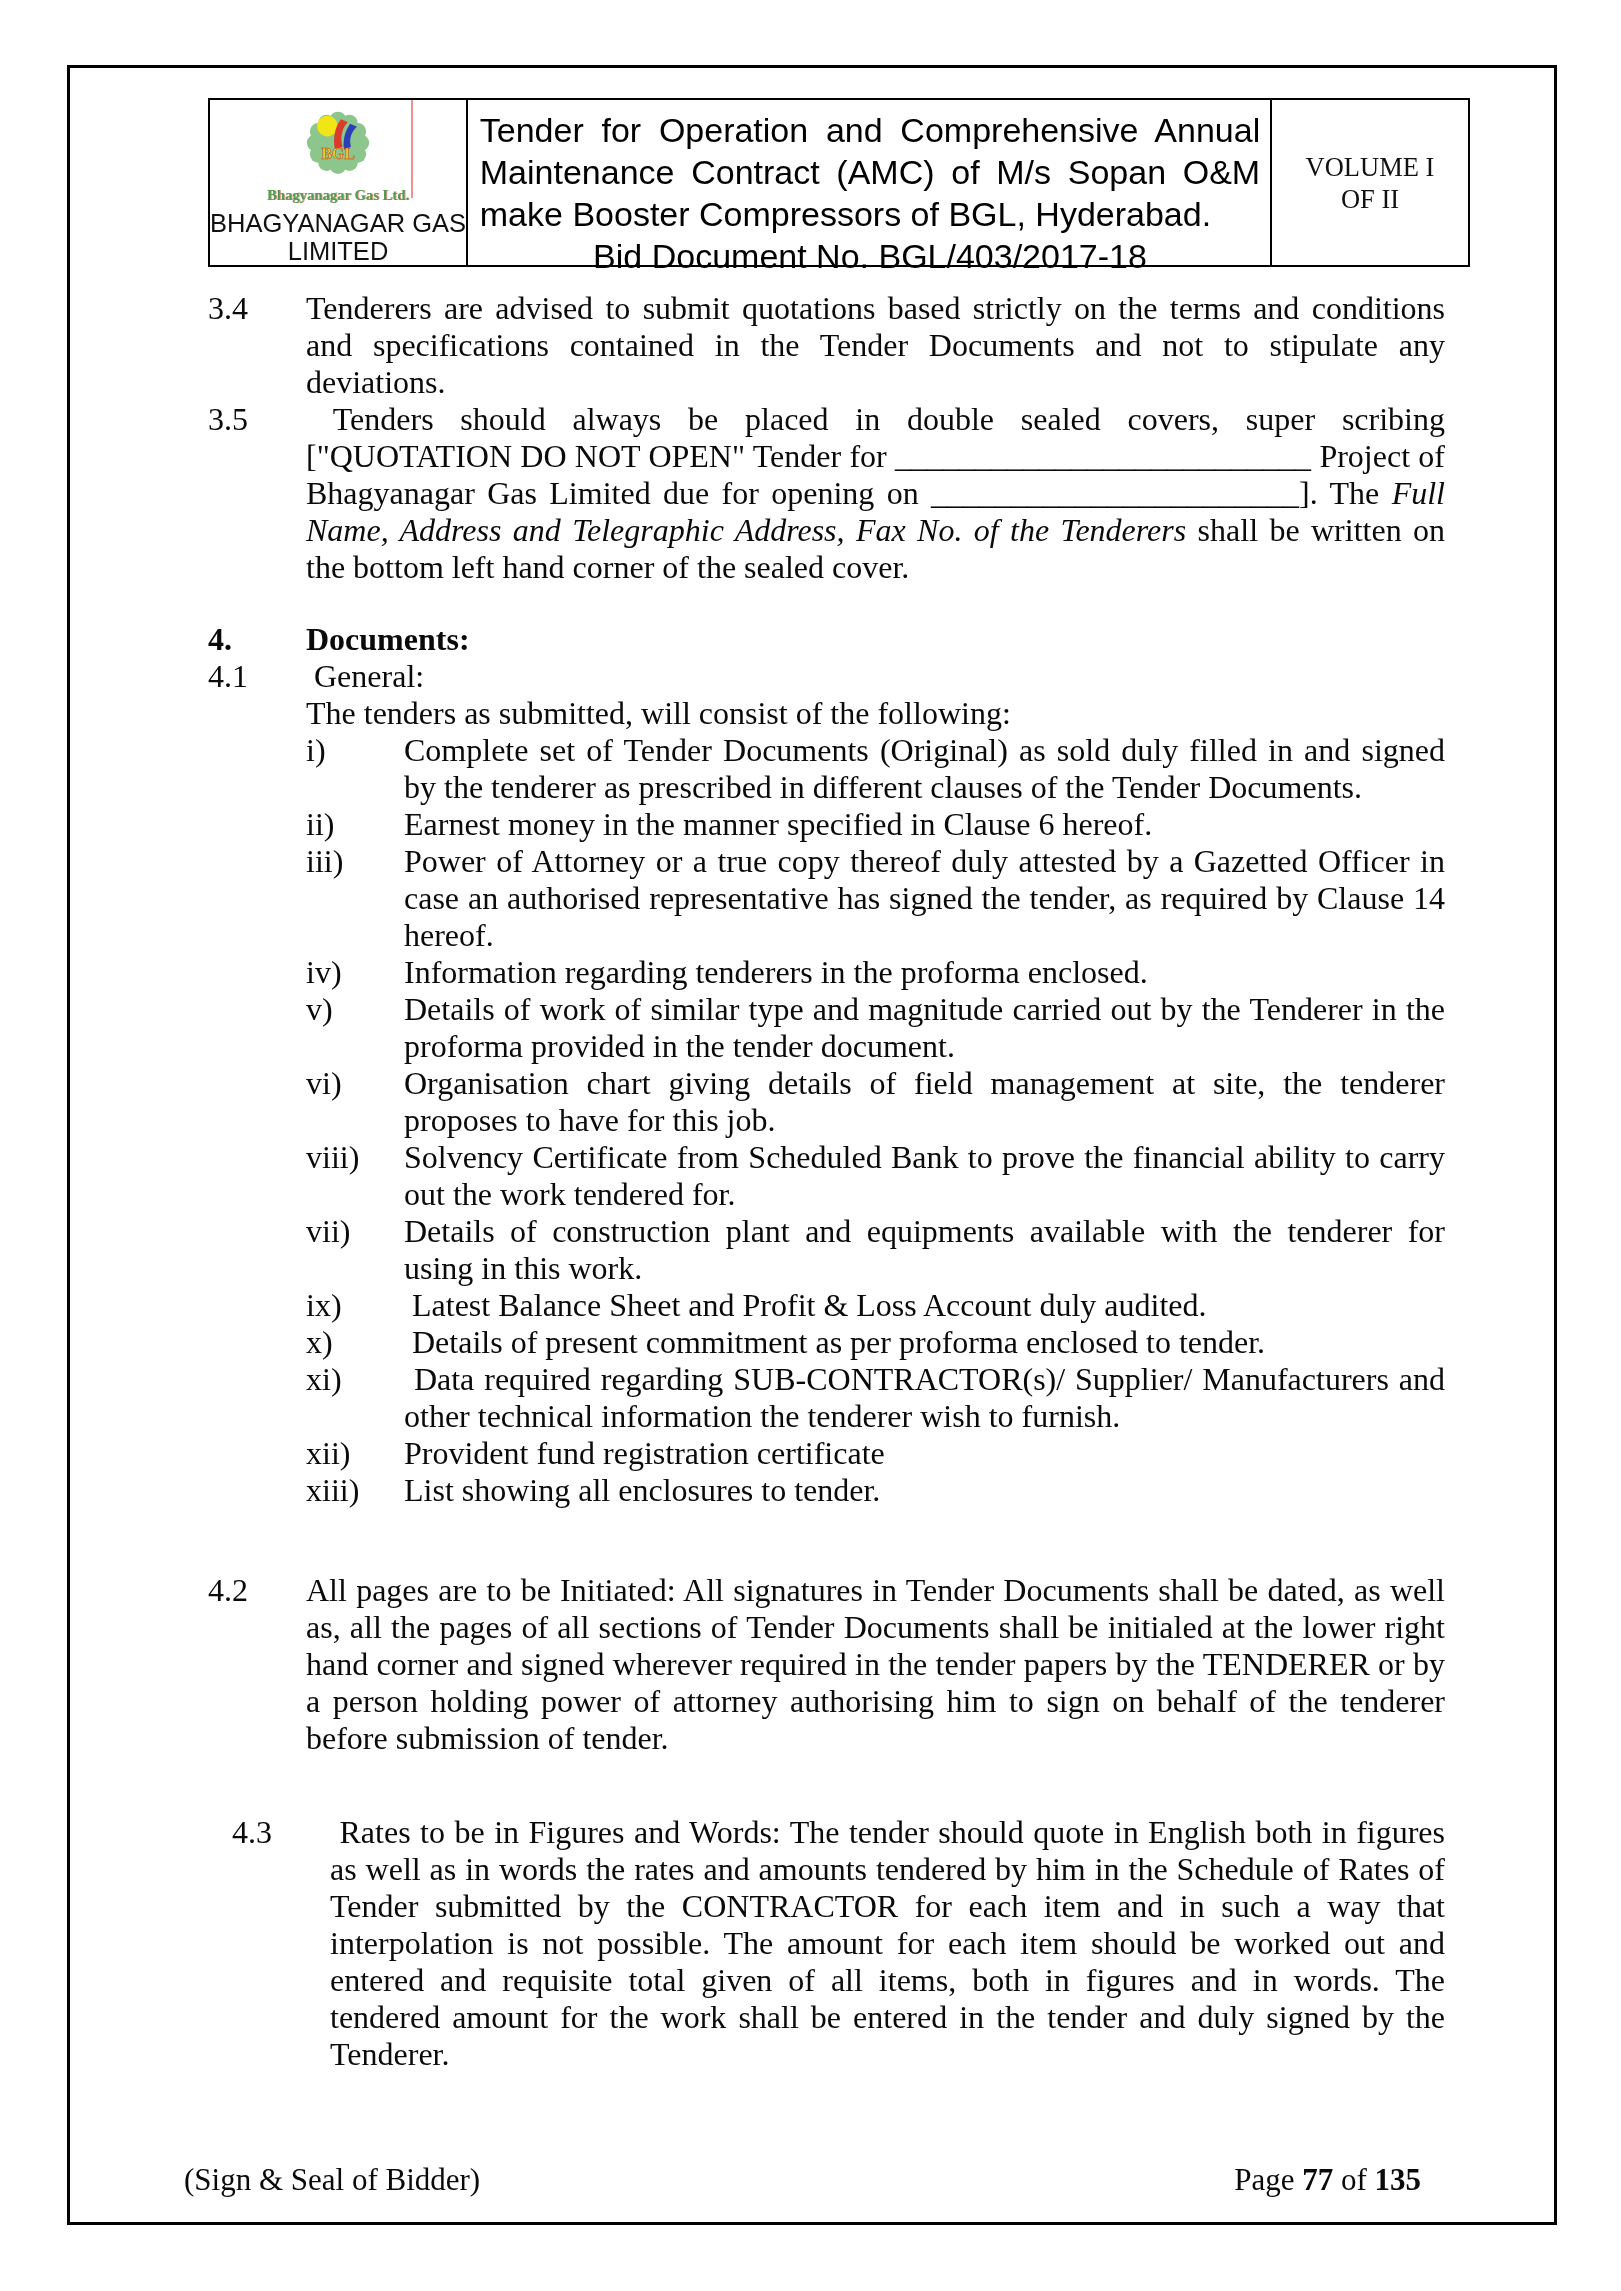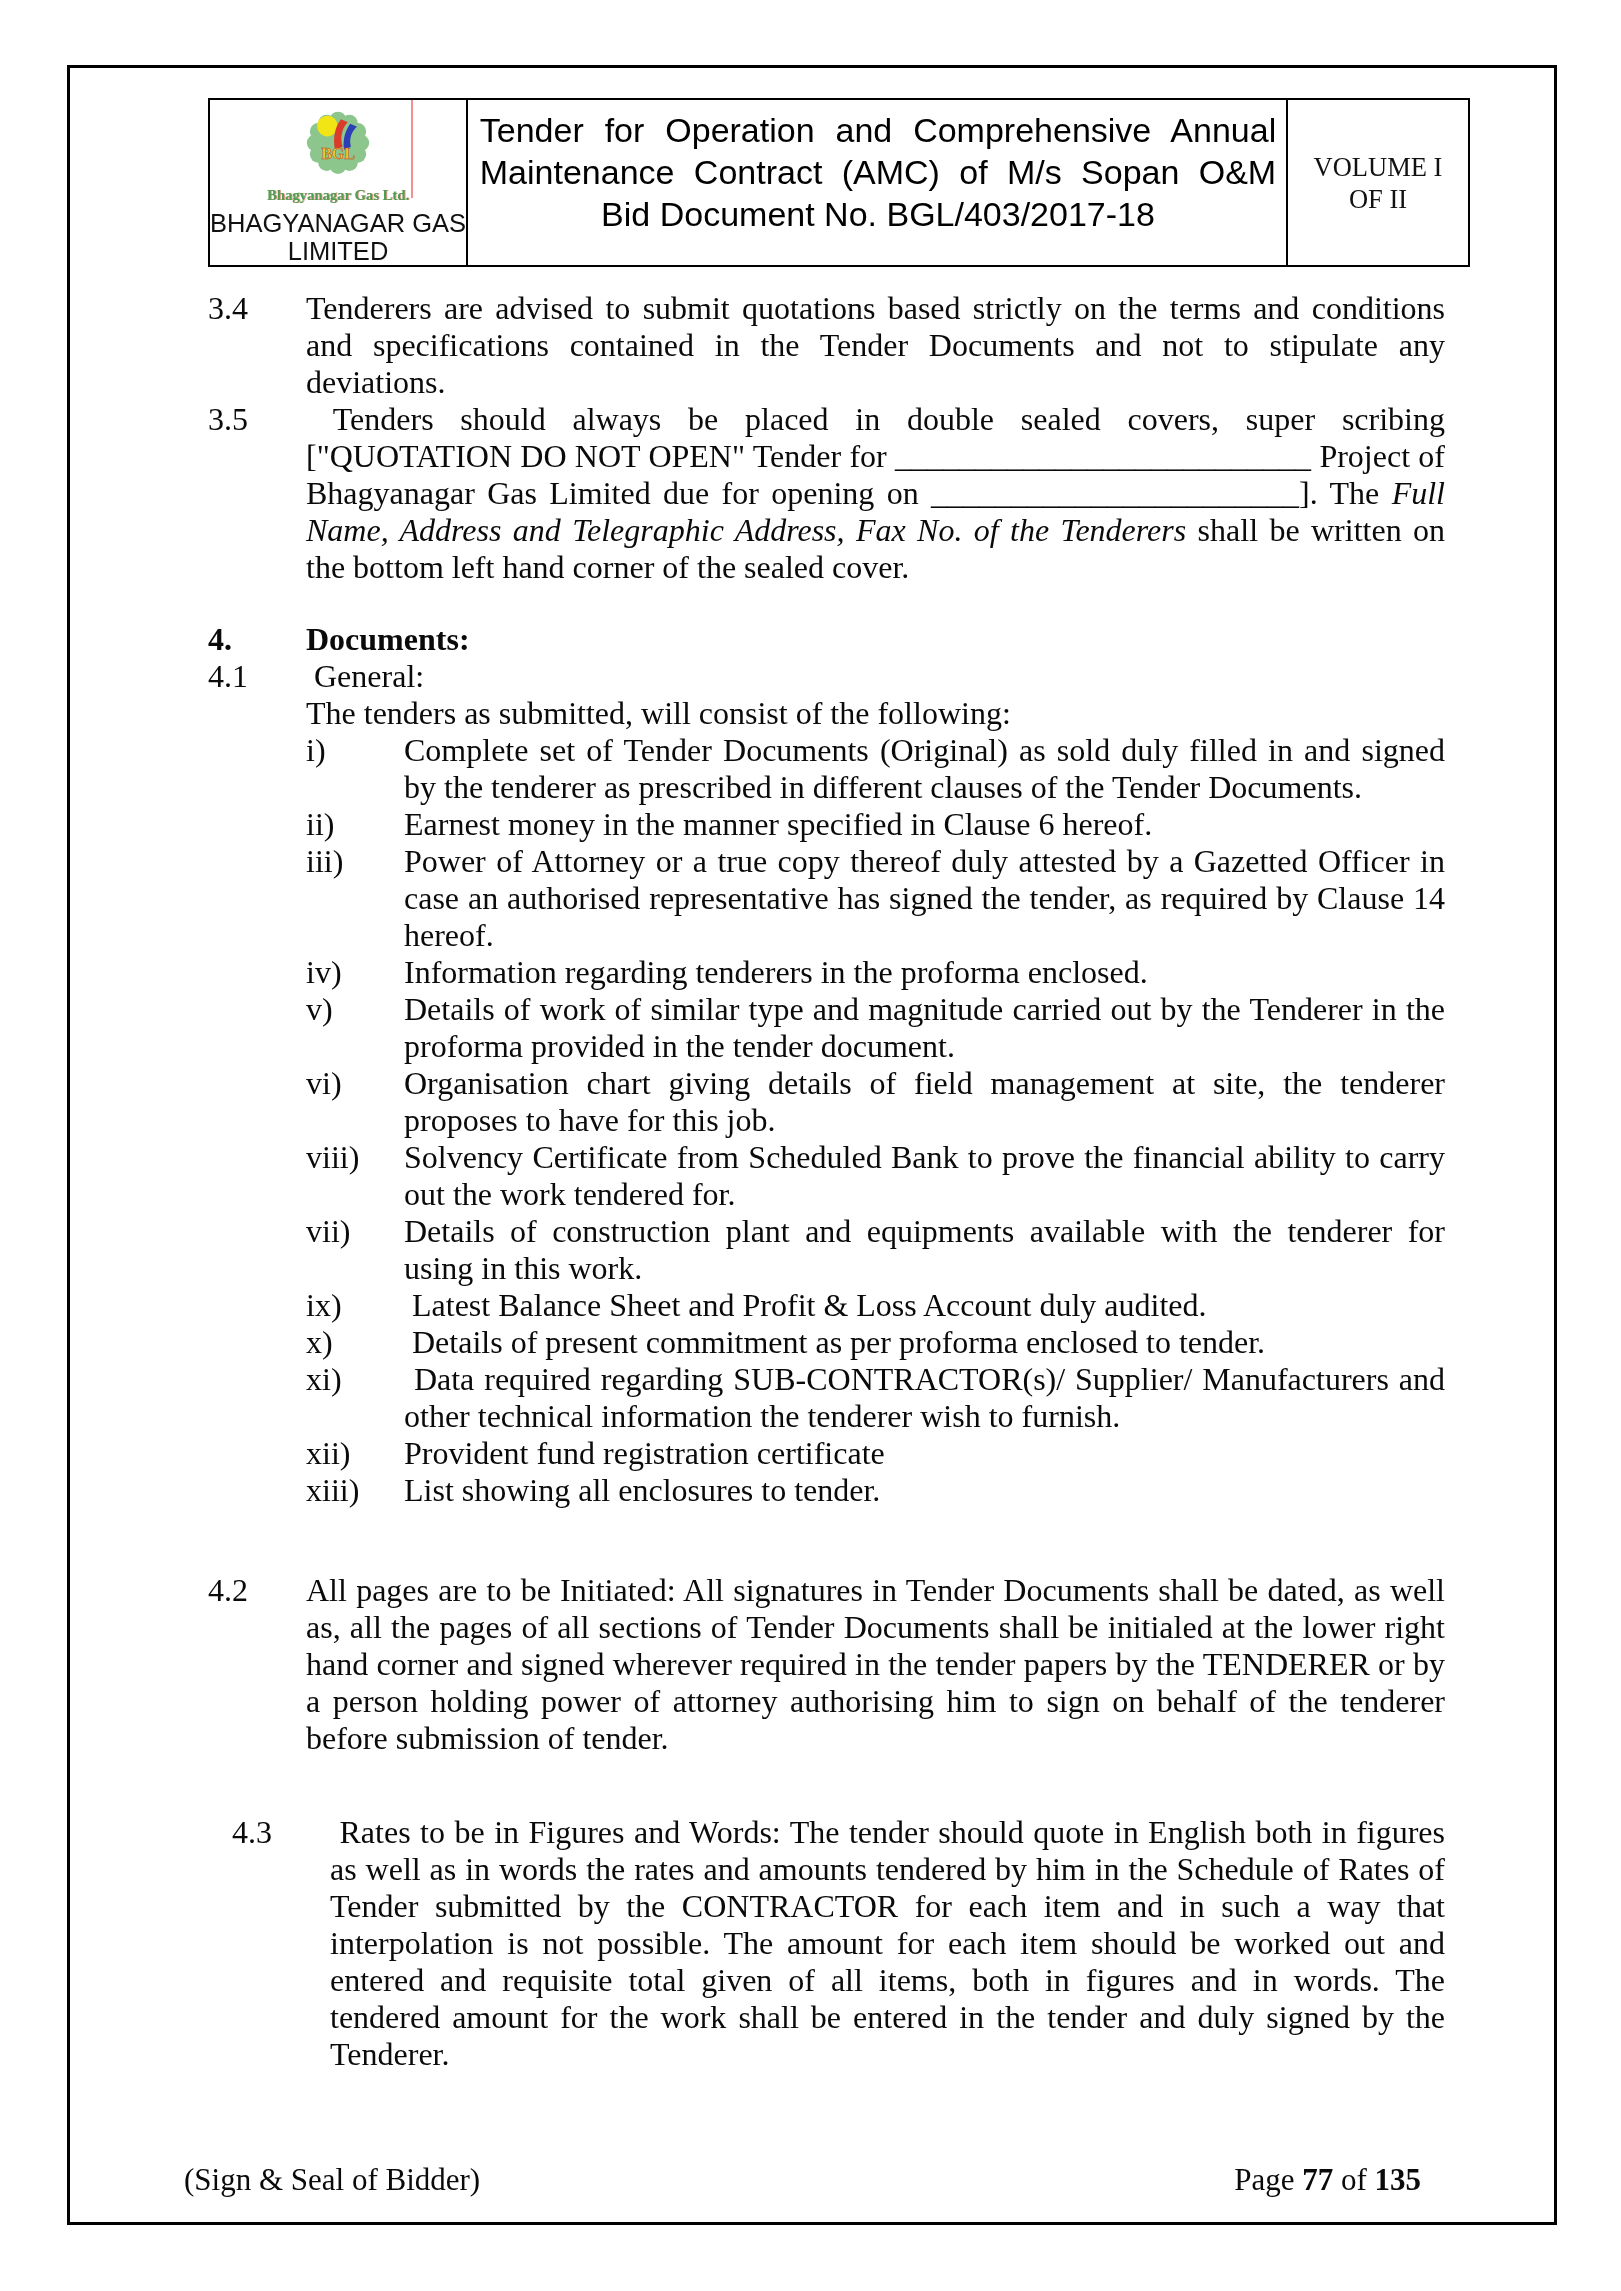--- a/index.html
+++ b/index.html
@@ -33,21 +33,21 @@
     position:absolute; right:53px; top:0; width:2px; height:98px; background:#f09090;
   }
   .title-cell {
     flex:1; border-right:2.9px solid #000; padding:8.8px 9.8px 0 11.8px;
     font-family:"Liberation Sans", sans-serif; font-size:34px; line-height:42px; color:#000;
   }
   .tl-just { text-align:justify; text-align-last:justify; }
   .tl-left { text-align:left; }
   .tl-center { text-align:center; }
   .volume-cell {
-    width:180px; display:flex; flex-direction:column; justify-content:center;
+    width:196px; display:flex; flex-direction:column; justify-content:center;
     align-items:center; font-family:"Liberation Serif", serif;
     font-size:26.5px; line-height:32px; color:#111;
   }
   
   .content {
     position:absolute; left:208px; top:290px; width:1237px;
     font-size:32px; line-height:37px; text-align:justify; color:#0a0a0a;
   }
   .row { display:grid; grid-template-columns:98px 1fr; }
   .num { text-align:left; }
@@ -99,20 +99,21 @@
     <div class="company">
       <div>BHAGYANAGAR GAS</div>
       <div>LIMITED</div>
     </div>
     <div class="red-artifact"></div>
   </div>
 
   <div class="title-cell">
     <div class="tl-just">Tender for Operation and Comprehensive Annual</div>
     <div class="tl-just">Maintenance Contract (AMC) of M/s Sopan O&amp;M</div>
+    <div class="tl-left">make Booster Compressors of BGL, Hyderabad.</div>
     <div class="tl-center">Bid Document No. BGL/403/2017-18</div>
   </div>
 
   <div class="volume-cell">
     <div>VOLUME I</div>
     <div>OF II</div>
   </div>
 </div>
 
 <div class="content">

